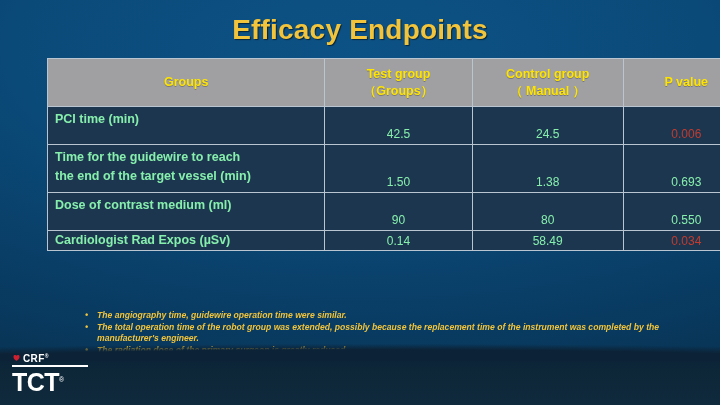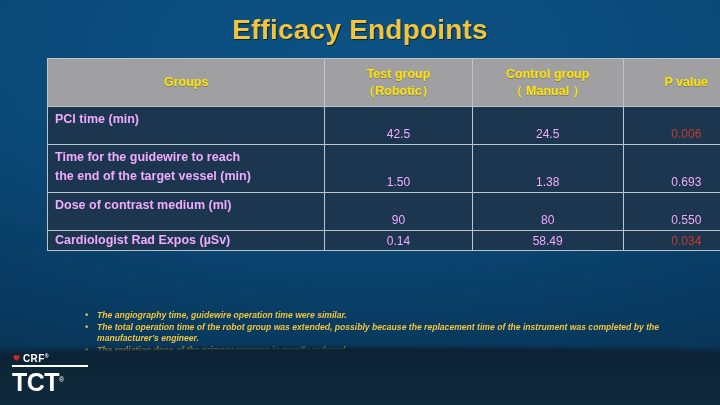--- a/index.html
+++ b/index.html
@@ -51,21 +51,21 @@
     color:#ffe400;
     font-size:12.5px;font-weight:bold;
     height:47px;
     text-align:center;
     line-height:17px;
     text-shadow:0 1px 0 rgba(0,0,0,.25);
   }
   thead th .l2{display:block;}
   tbody td{
     background:#1d3650;
-    color:#f0abfc;
+    color:#86efac;
     font-size:12px;
   }
   td.lbl{
     font-weight:bold;font-size:12.5px;
     padding:3px 0 0 7px;
     vertical-align:top;
     line-height:19px;
     white-space:nowrap;
   }
   td.val{
@@ -131,21 +131,21 @@
           <col class="c2">
           <col class="c3">
       </colgroup>
       <thead>
         <tr>
           <th>
             <span>Groups</span>
           </th>
           <th>
             <span>Test group</span>
-            <span class="l2">（Robotic）</span>
+            <span class="l2">（Groups）</span>
           </th>
           <th>
             <span>Control group</span>
             <span class="l2">（ Manual ）</span>
           </th>
           <th>
             <span>P value</span>
           </th>
         </tr>
       </thead>

